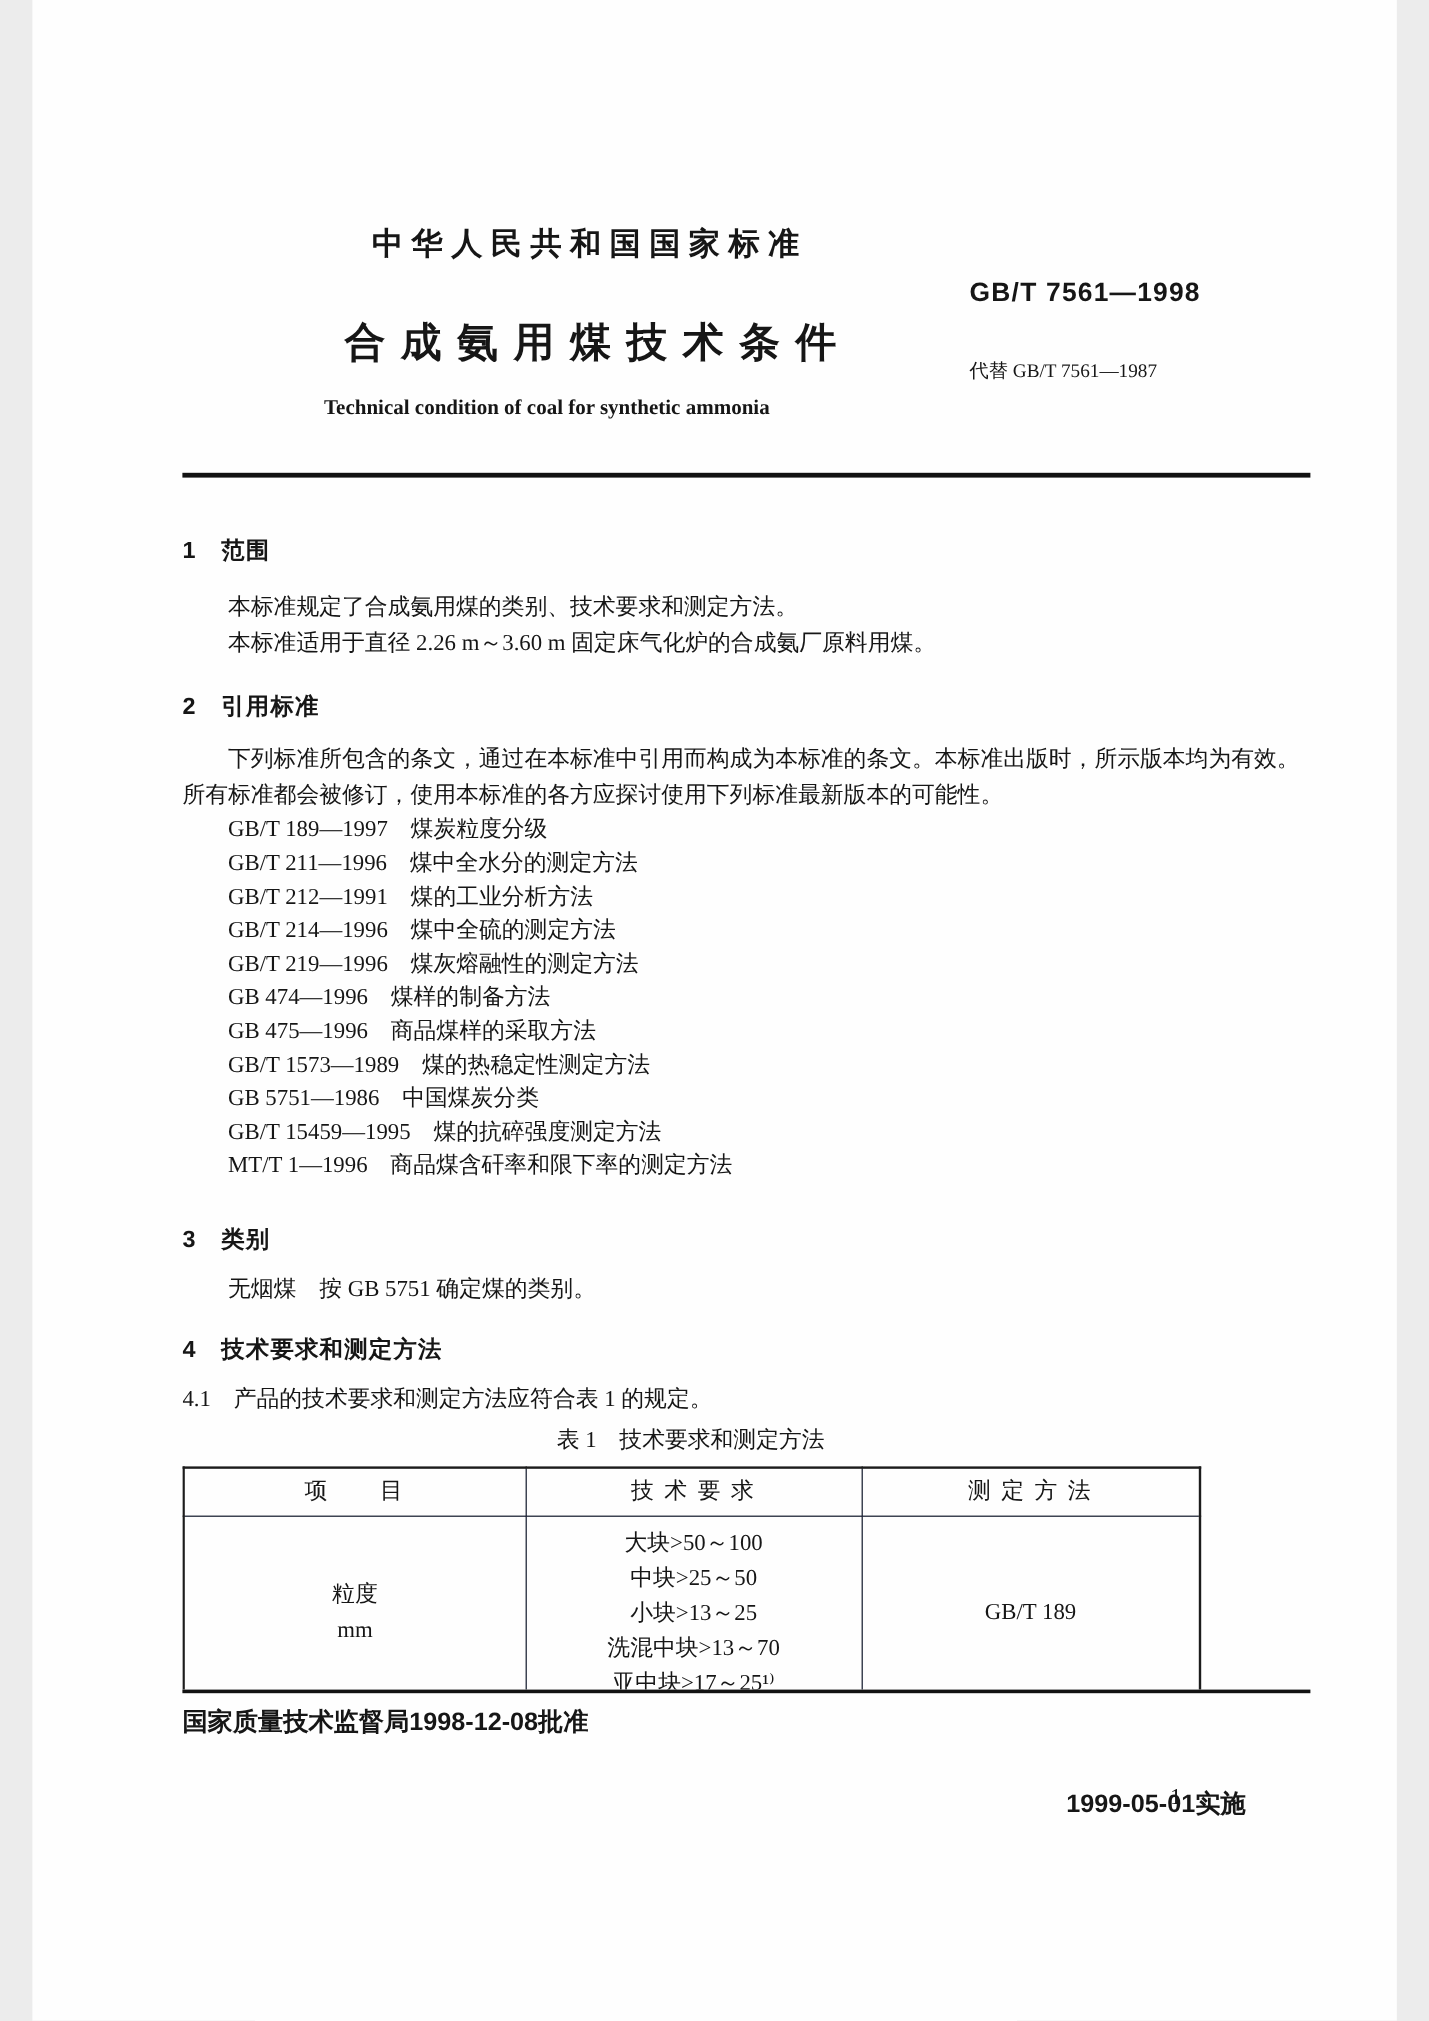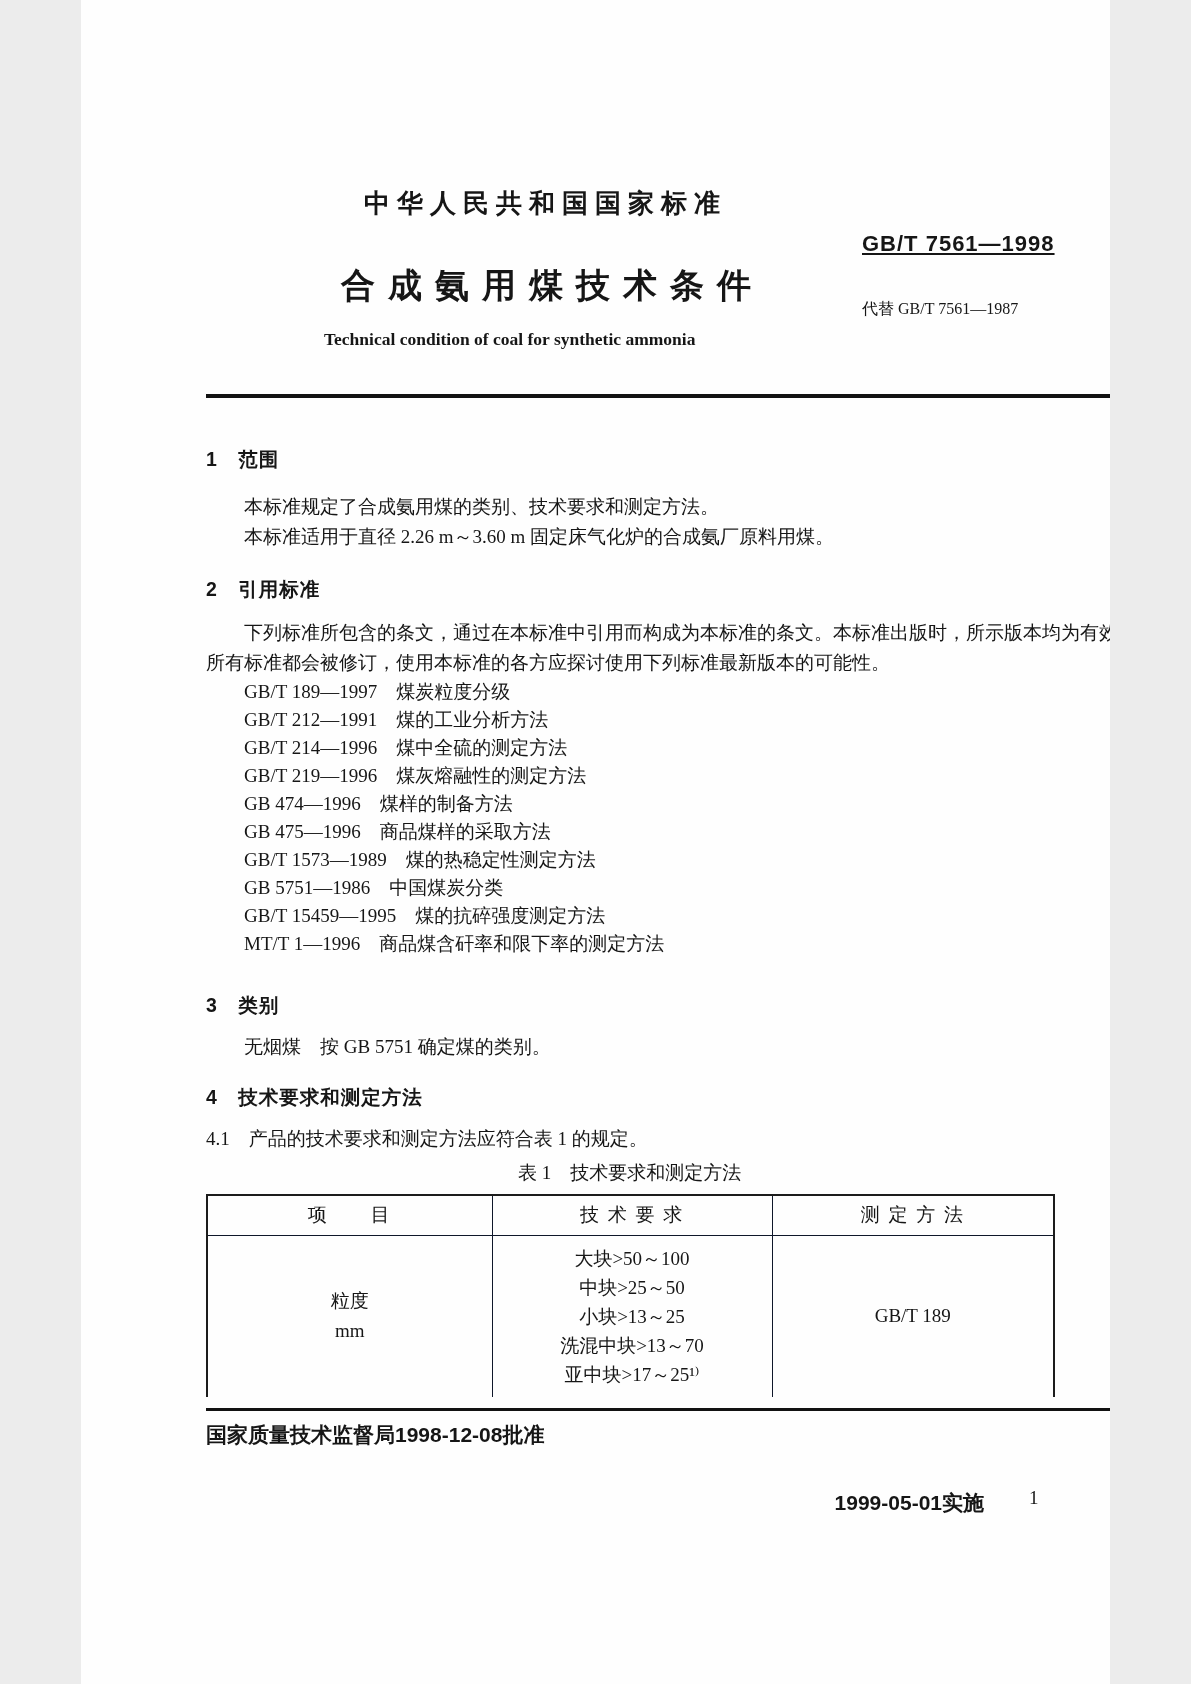--- a/index.html
+++ b/index.html
@@ -1,39 +1,38 @@
 <!DOCTYPE html>
 <html><head>
 <meta charset="utf-8">
 <style>
   * { margin:0; padding:0; box-sizing:border-box; }
   html,body { background:#ececec; }
   .page {
     position:relative;
-    width:1029px; height:1684px;
+    width:1137px; height:1684px;
     margin:0 auto;
     background:#fefefe;
     color:#161616;
     font-family:"Liberation Serif","DejaVu Serif",serif;
     overflow:hidden;
   }
 
   
   .std-label {
     position:absolute; left:283px; top:186px;
     font-family:"Liberation Sans","DejaVu Sans",sans-serif;
     font-weight:bold; font-size:26px; letter-spacing:7px;
     white-space:nowrap;
   }
   .std-number {
     position:absolute; left:781px; top:231px;
     font-family:"Liberation Sans","DejaVu Sans",sans-serif;
     font-weight:bold; font-size:22px; letter-spacing:1px;
     white-space:nowrap;
-    text-decoration:underline;
   }
   .doc-title {
     position:absolute; left:260px; top:263px;
     font-family:"Liberation Sans","DejaVu Sans",sans-serif;
     font-weight:bold; font-size:34px; letter-spacing:13px;
     white-space:nowrap;
   }
   .replaces {
     position:absolute; left:781px; top:299px;
     font-size:16px; white-space:nowrap;
@@ -128,20 +127,21 @@
   <div class="body-flow">
 
     <div class="sec-h h1">1　范围</div>
     <div class="para">本标准规定了合成氨用煤的类别、技术要求和测定方法。</div>
     <div class="para">本标准适用于直径 2.26 m～3.60 m 固定床气化炉的合成氨厂原料用煤。</div>
 
     <div class="sec-h h2">2　引用标准</div>
     <div class="para">下列标准所包含的条文，通过在本标准中引用而构成为本标准的条文。本标准出版时，所示版本均为有效。所有标准都会被修订，使用本标准的各方应探讨使用下列标准最新版本的可能性。</div>
     <div class="refs">
       <div>GB/T 189—1997　煤炭粒度分级</div>
+      <div>GB/T 211—1996　煤中全水分的测定方法</div>
       <div>GB/T 212—1991　煤的工业分析方法</div>
       <div>GB/T 214—1996　煤中全硫的测定方法</div>
       <div>GB/T 219—1996　煤灰熔融性的测定方法</div>
       <div>GB 474—1996　煤样的制备方法</div>
       <div>GB 475—1996　商品煤样的采取方法</div>
       <div>GB/T 1573—1989　煤的热稳定性测定方法</div>
       <div>GB 5751—1986　中国煤炭分类</div>
       <div>GB/T 15459—1995　煤的抗碎强度测定方法</div>
       <div>MT/T 1—1996　商品煤含矸率和限下率的测定方法</div>
     </div>

